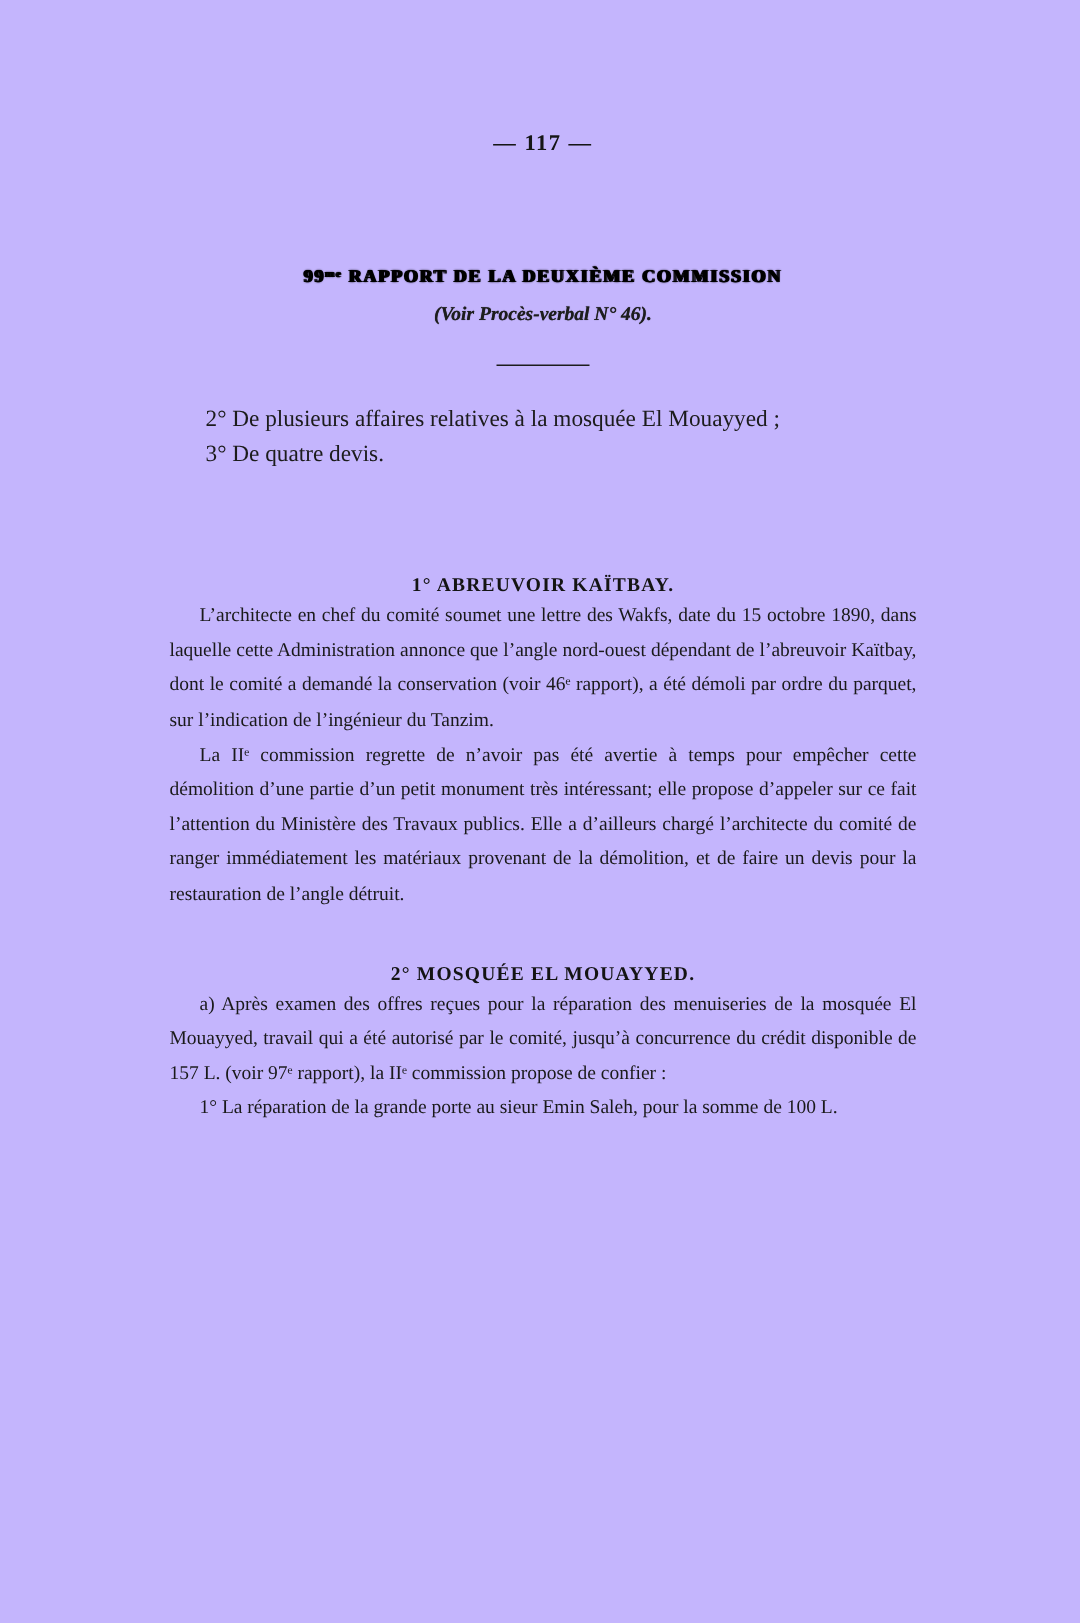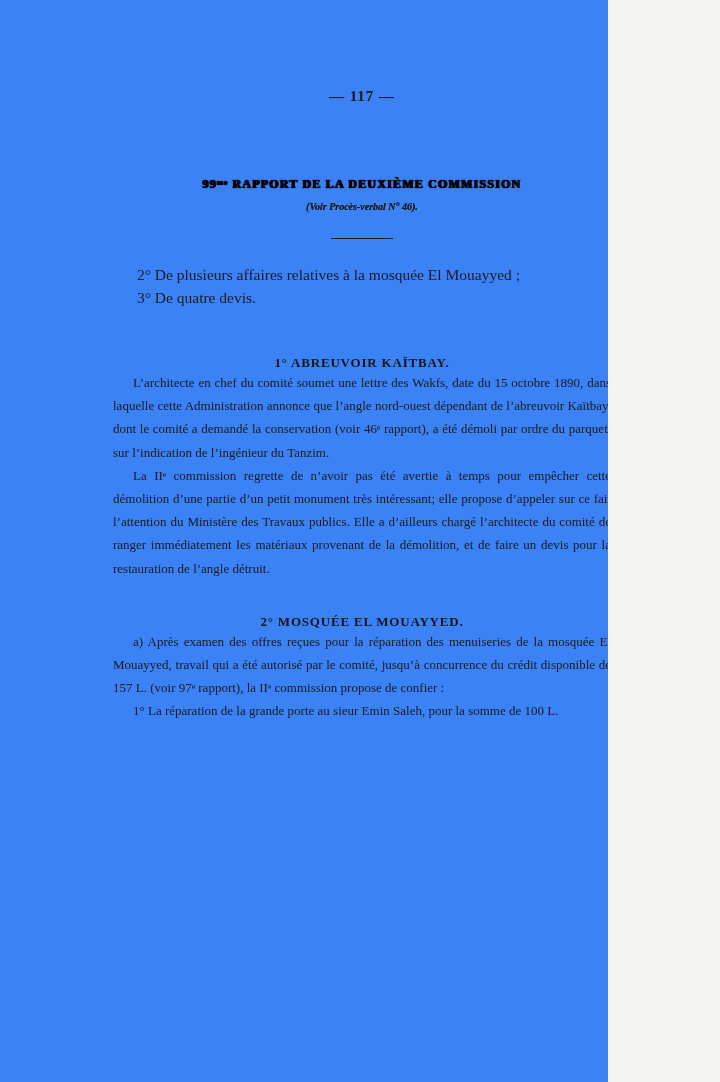--- a/index.html
+++ b/index.html
@@ -4,23 +4,23 @@
 <style>
   html, body { margin: 0; padding: 0; }
   body {
     width: 720px;
     height: 1082px;
     background: #f4f4f2;
     font-family: "Liberation Serif", "DejaVu Serif", serif;
   }
   .page {
     position: relative;
-    width: 608px;
+    width: 720px;
     height: 1082px;
-    background: #3b82f6;
+    background: #c4b5fd;
     color: #1c1c1c;
     overflow: hidden;
     box-sizing: border-box;
   }
   .content {
     position: absolute;
     left: 113px;
     top: 0;
     width: 498px;
   }
@@ -39,21 +39,21 @@
     font-size: 12px;
     letter-spacing: 1.2px;
     color: #000;
     text-shadow: 0 0 1.4px #000, 0.7px 0 0 #000, -0.7px 0 0 #000;
   }
   .report-subtitle {
     margin-top: 9px;
     text-align: center;
     font-style: italic;
     font-weight: 600;
-    font-size: 10px;
+    font-size: 13px;
     color: #1d1d1d;
     text-shadow: 0 0 0.5px #222;
   }
   .divider {
     width: 62px;
     border: none;
     border-top: 1.6px solid #1c1c1c;
     margin: 26px auto 0 auto;
   }
   .examen-heading {
@@ -71,21 +71,21 @@
   .examen-item {
     padding-left: 24px;
   }
   .section-heading {
     text-align: center;
     font-size: 13px;
     font-weight: 600;
     letter-spacing: 0.8px;
     color: #141414;
   }
-  .heading-1 { margin-top: 46px; }
+  .heading-1 { margin-top: 68px; }
   .heading-2 { margin-top: 34px; }
   p.body-par {
     margin: 0;
     font-size: 13px;
     line-height: 23.2px;
     text-align: justify;
     text-indent: 20px;
     color: #1a1a1a;
   }
   .par-first { margin-top: 18px; }

